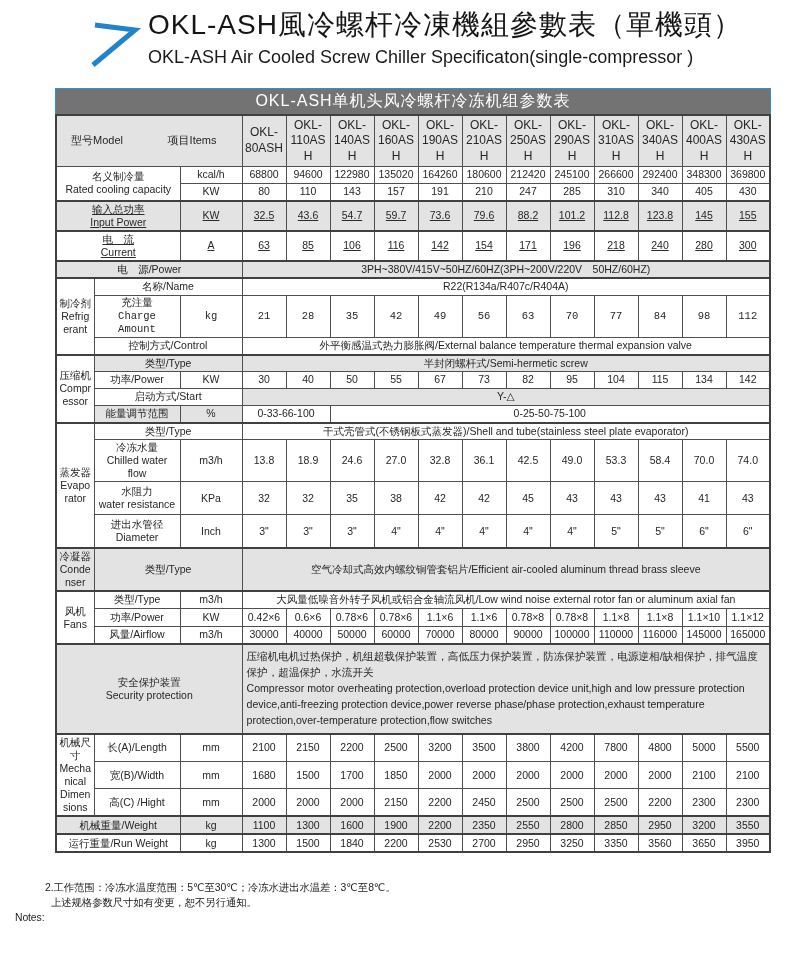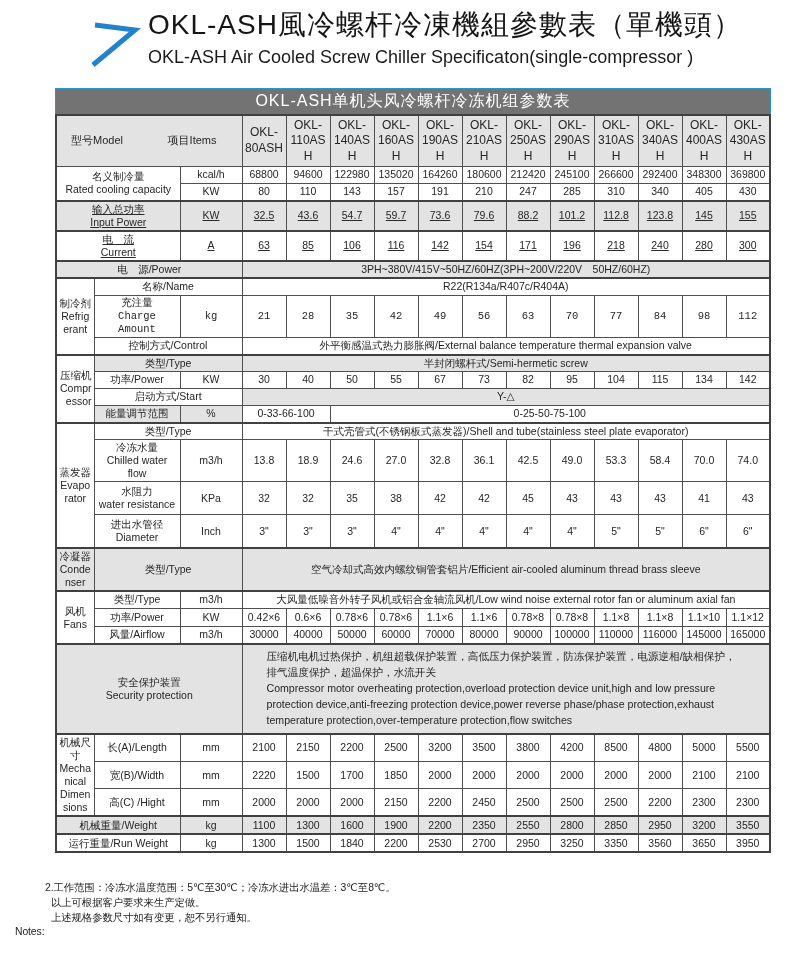--- a/index.html
+++ b/index.html
@@ -23,25 +23,25 @@
   }
   table{border-collapse:collapse;table-layout:fixed;width:716px;border:2px solid #404040;}
   td{
     border:1px solid #4f4f4f;background:#ffffff;color:#262626;
     text-align:center;vertical-align:middle;
     font-size:10.5px;line-height:1.25;padding:1px 2px;
     overflow:hidden;word-wrap:break-word;
   }
   tr.gray td{background:#E3E3E3;}
   td.gray{background:#E3E3E3 !important;}
-  td.white{background:#ffffff !important;text-align:right;}
+  td.white{background:#ffffff !important;}
   tr.sec td{border-top:2px solid #404040;}
   td.model{font-size:12px;line-height:1.3;}
   td.lab{font-size:10.5px;}
-  td.sec-text{text-align:left;font-size:10.6px;line-height:1.5;padding:4px 24px;}
+  td.sec-text{text-align:left;font-size:10.6px;line-height:1.5;padding:4px 4px;}
   
   tr.h17{height:17px;} tr.h18{height:18px;} tr.h24{height:24px;text-decoration:underline;}
   tr.h26{height:26px;margin-left:12px;} tr.h32{height:32px;} tr.h33{height:33px;}
   tr.h34{height:34px;font-family:Liberation Mono, monospace;} tr.h82{height:82px;}
   
   td.diag{
     padding:9px;background-color:#E3E3E3;
     background-image:linear-gradient(to bottom right,
       transparent calc(50% - 1px), #4f4f4f calc(50% - 1px),
       #4f4f4f 50%, transparent 50%);
@@ -337,29 +337,29 @@
             <td class="lab">长(A)/Length</td>
             <td class="unit">mm</td>
             <td class="">2100</td>
             <td class="">2150</td>
             <td class="">2200</td>
             <td class="">2500</td>
             <td class="">3200</td>
             <td class="">3500</td>
             <td class="">3800</td>
             <td class="">4200</td>
-            <td class="">8500</td>
+            <td class="">7800</td>
             <td class="">4800</td>
             <td class="">5000</td>
             <td class="">5500</td>
           </tr>
           <tr class="h17">
             <td class="lab">宽(B)/Width</td>
             <td class="unit">mm</td>
-            <td class="">2220</td>
+            <td class="">1680</td>
             <td class="">1500</td>
             <td class="">1700</td>
             <td class="">1850</td>
             <td class="">2000</td>
             <td class="">2000</td>
             <td class="">2000</td>
             <td class="">2000</td>
             <td class="">2000</td>
             <td class="">2000</td>
             <td class="">2100</td>
@@ -410,19 +410,18 @@
             <td class="">3250</td>
             <td class="">3350</td>
             <td class="">3560</td>
             <td class="">3650</td>
             <td class="">3950</td>
           </tr>
         </tbody>
     </table>
     <div id="notes">
         <div class="note-line" style="padding-left: 30px;">2.工作范围：冷冻水温度范围：5℃至30℃；冷冻水进出水温差：3℃至8℃。</div>
-        <div class="note-line" style="padding-left: 36px;">以上可根据客户要求来生产定做。</div>
         <div class="note-line" style="padding-left: 36px;">上述规格参数尺寸如有变更，恕不另行通知。</div>
         <div class="note-line" style="padding-left: 0px;">Notes:</div>
       </div>
   </div>
 
 </div>
 
 </body></html>

